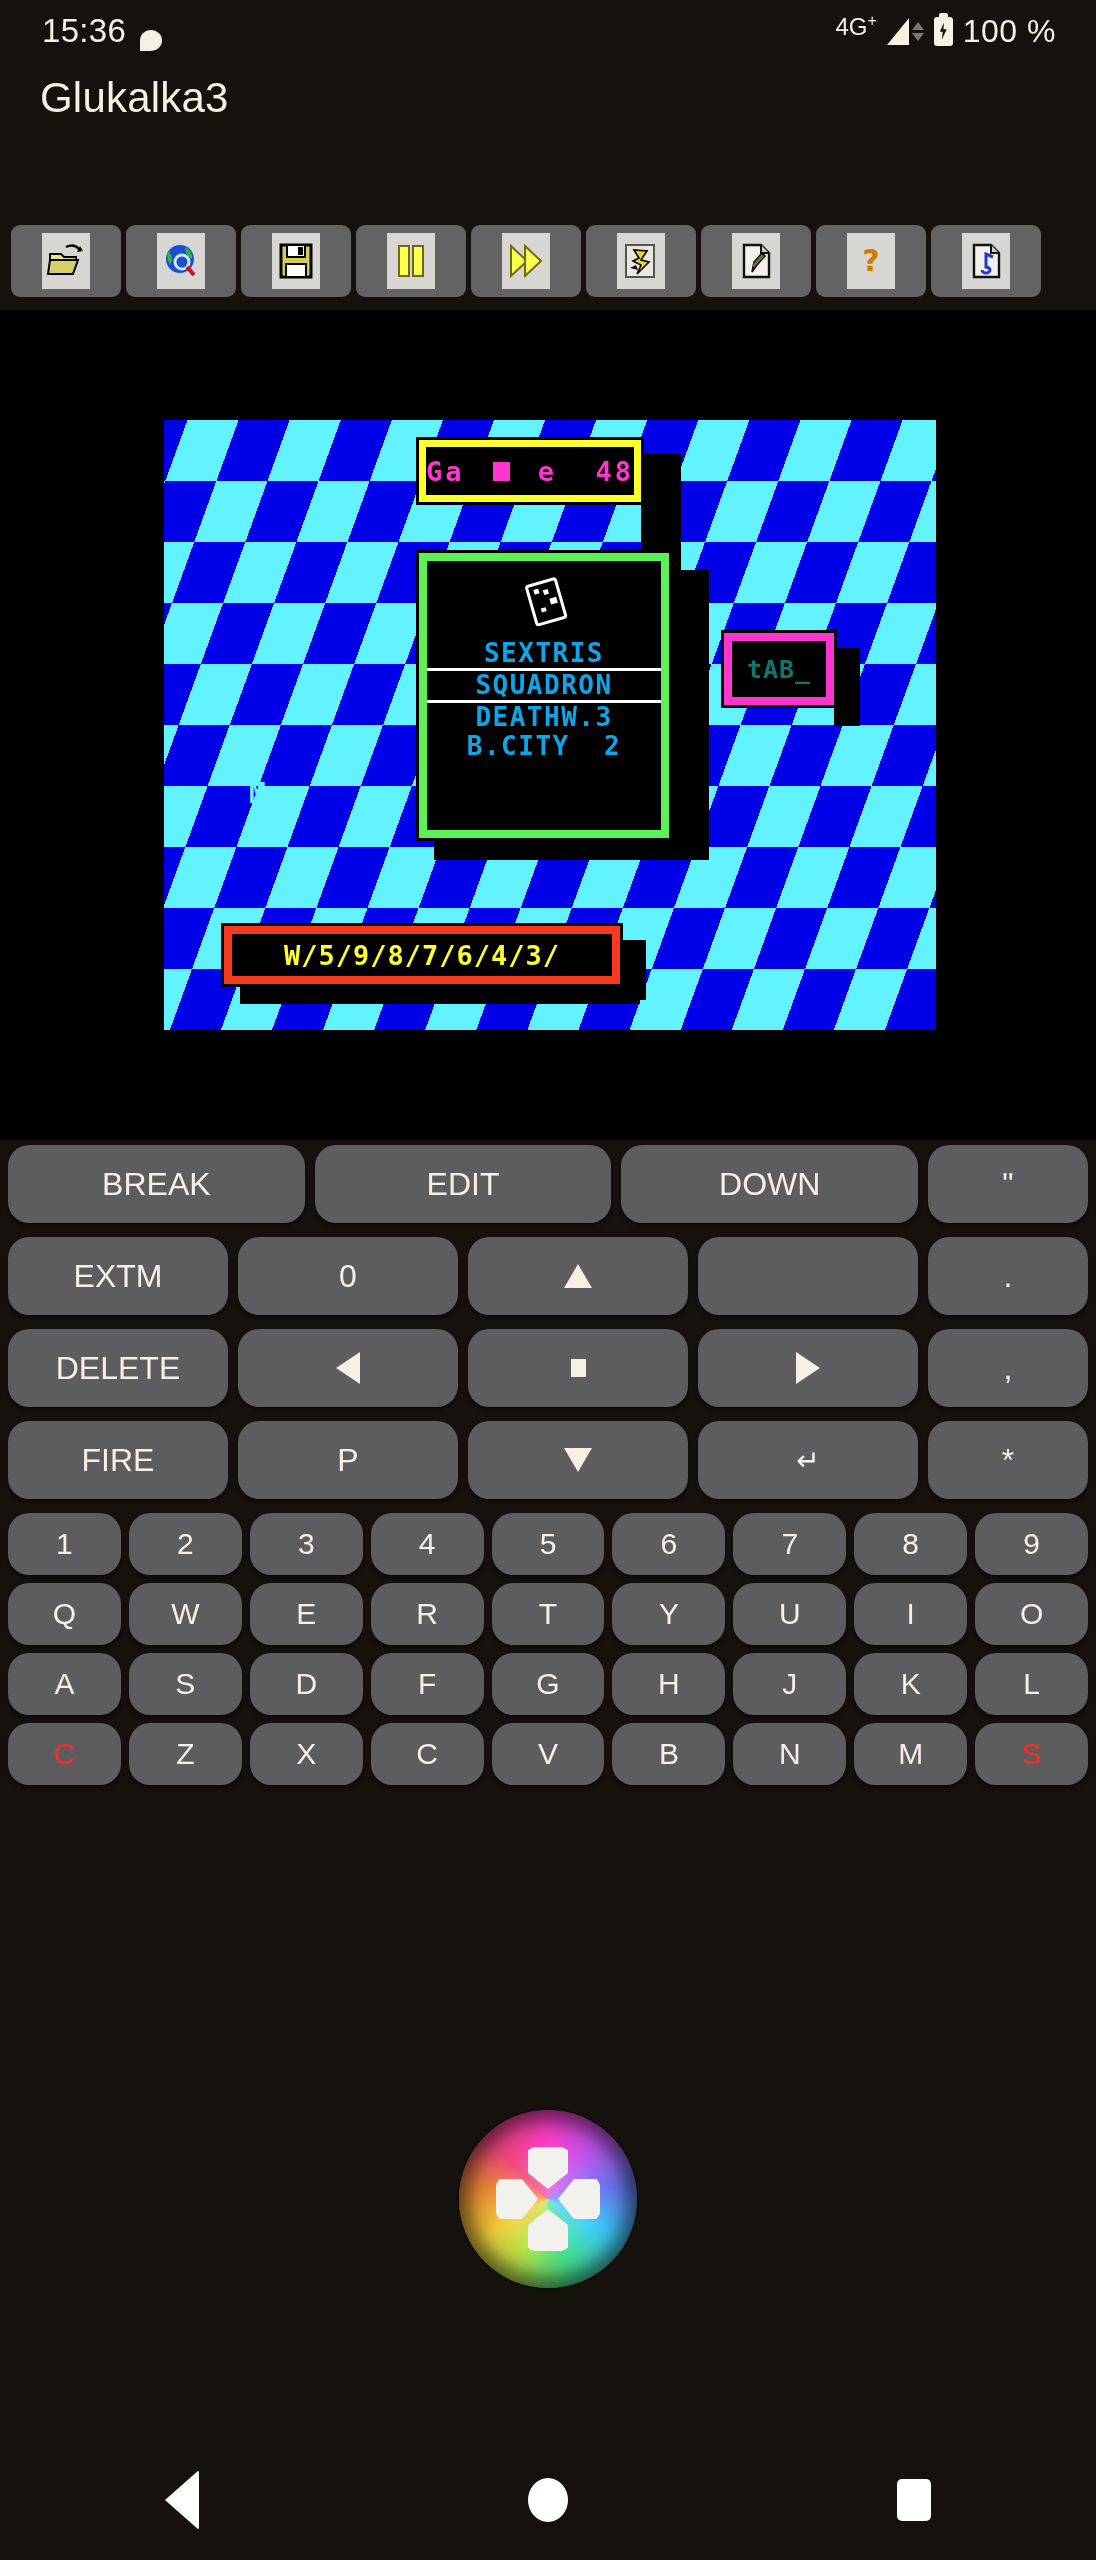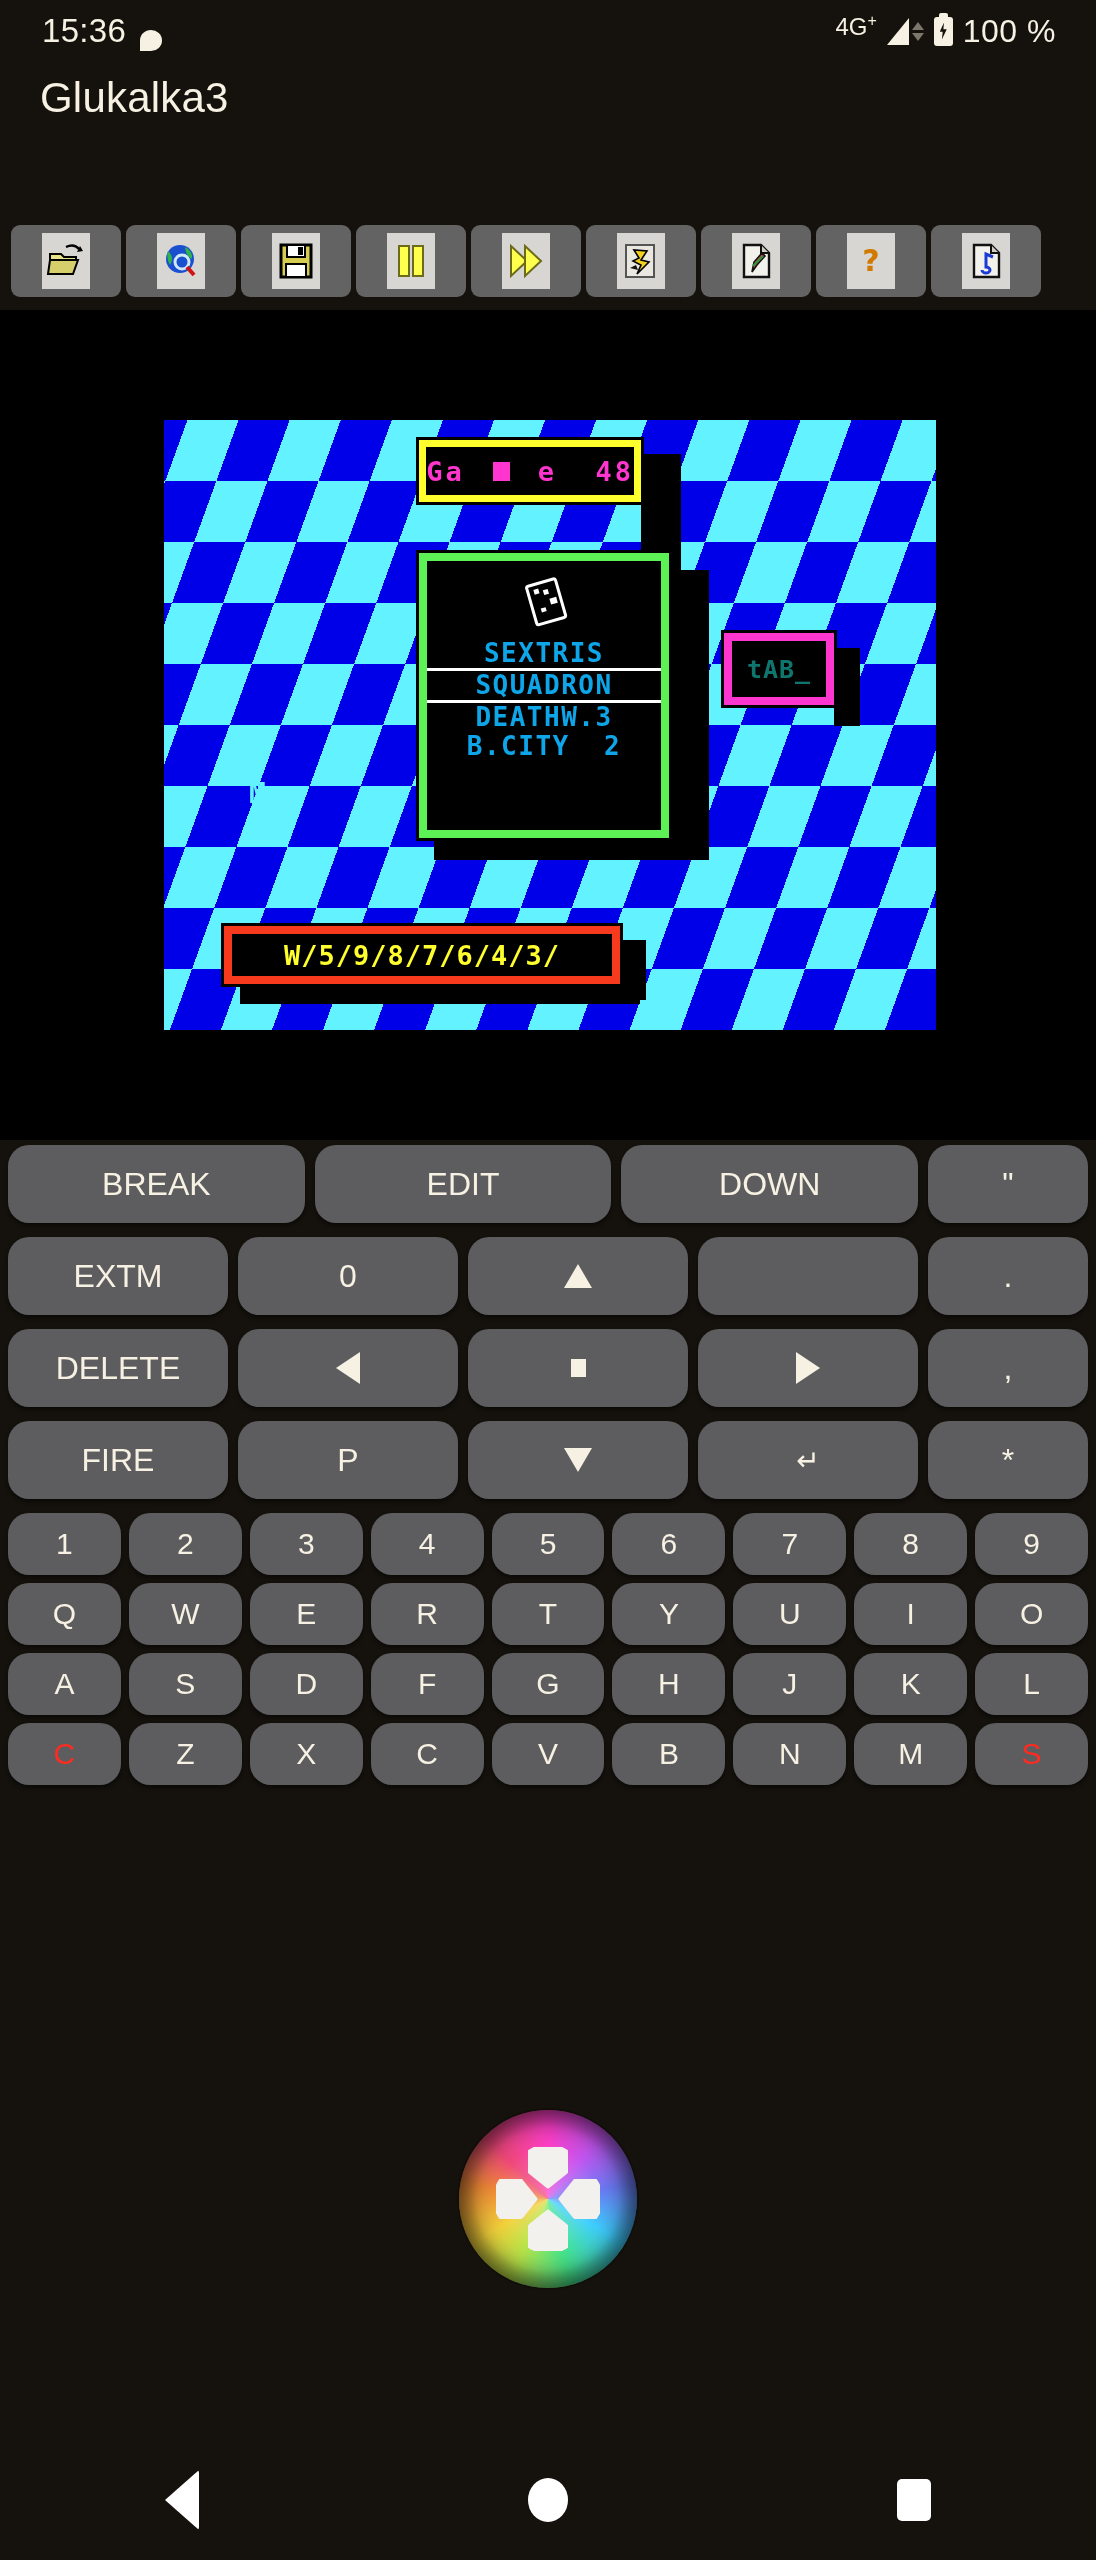--- a/index.html
+++ b/index.html
@@ -118,21 +118,21 @@
 
   
   #zx-title-box {
     left:255px; top:20px; width:222px; height:62px;
     border:5px solid #ffff2e; background:#000;
     display:flex; align-items:center; justify-content:center;
     box-shadow: 0 0 0 3px #000;
   }
   #zx-title-inner{
     width:100%; height:100%; border:2px solid #ffff2e; background:#000;
-    display:flex; align-items:center; justify-content:flex-end;
+    display:flex; align-items:center; justify-content:space-between;
     color:#ff35cf; font-size:27px; font-weight:bold; letter-spacing:3px; white-space:pre;gap:28px;
   }
   #zx-title-cursor{
     display:inline-block; width:17px; height:19px; background:#ff35cf; vertical-align:-2px;
   }
 
   
   #zx-menu-box {
     left:255px; top:133px; width:250px; height:285px;
     border:6px solid #5cf255; background:#000;

